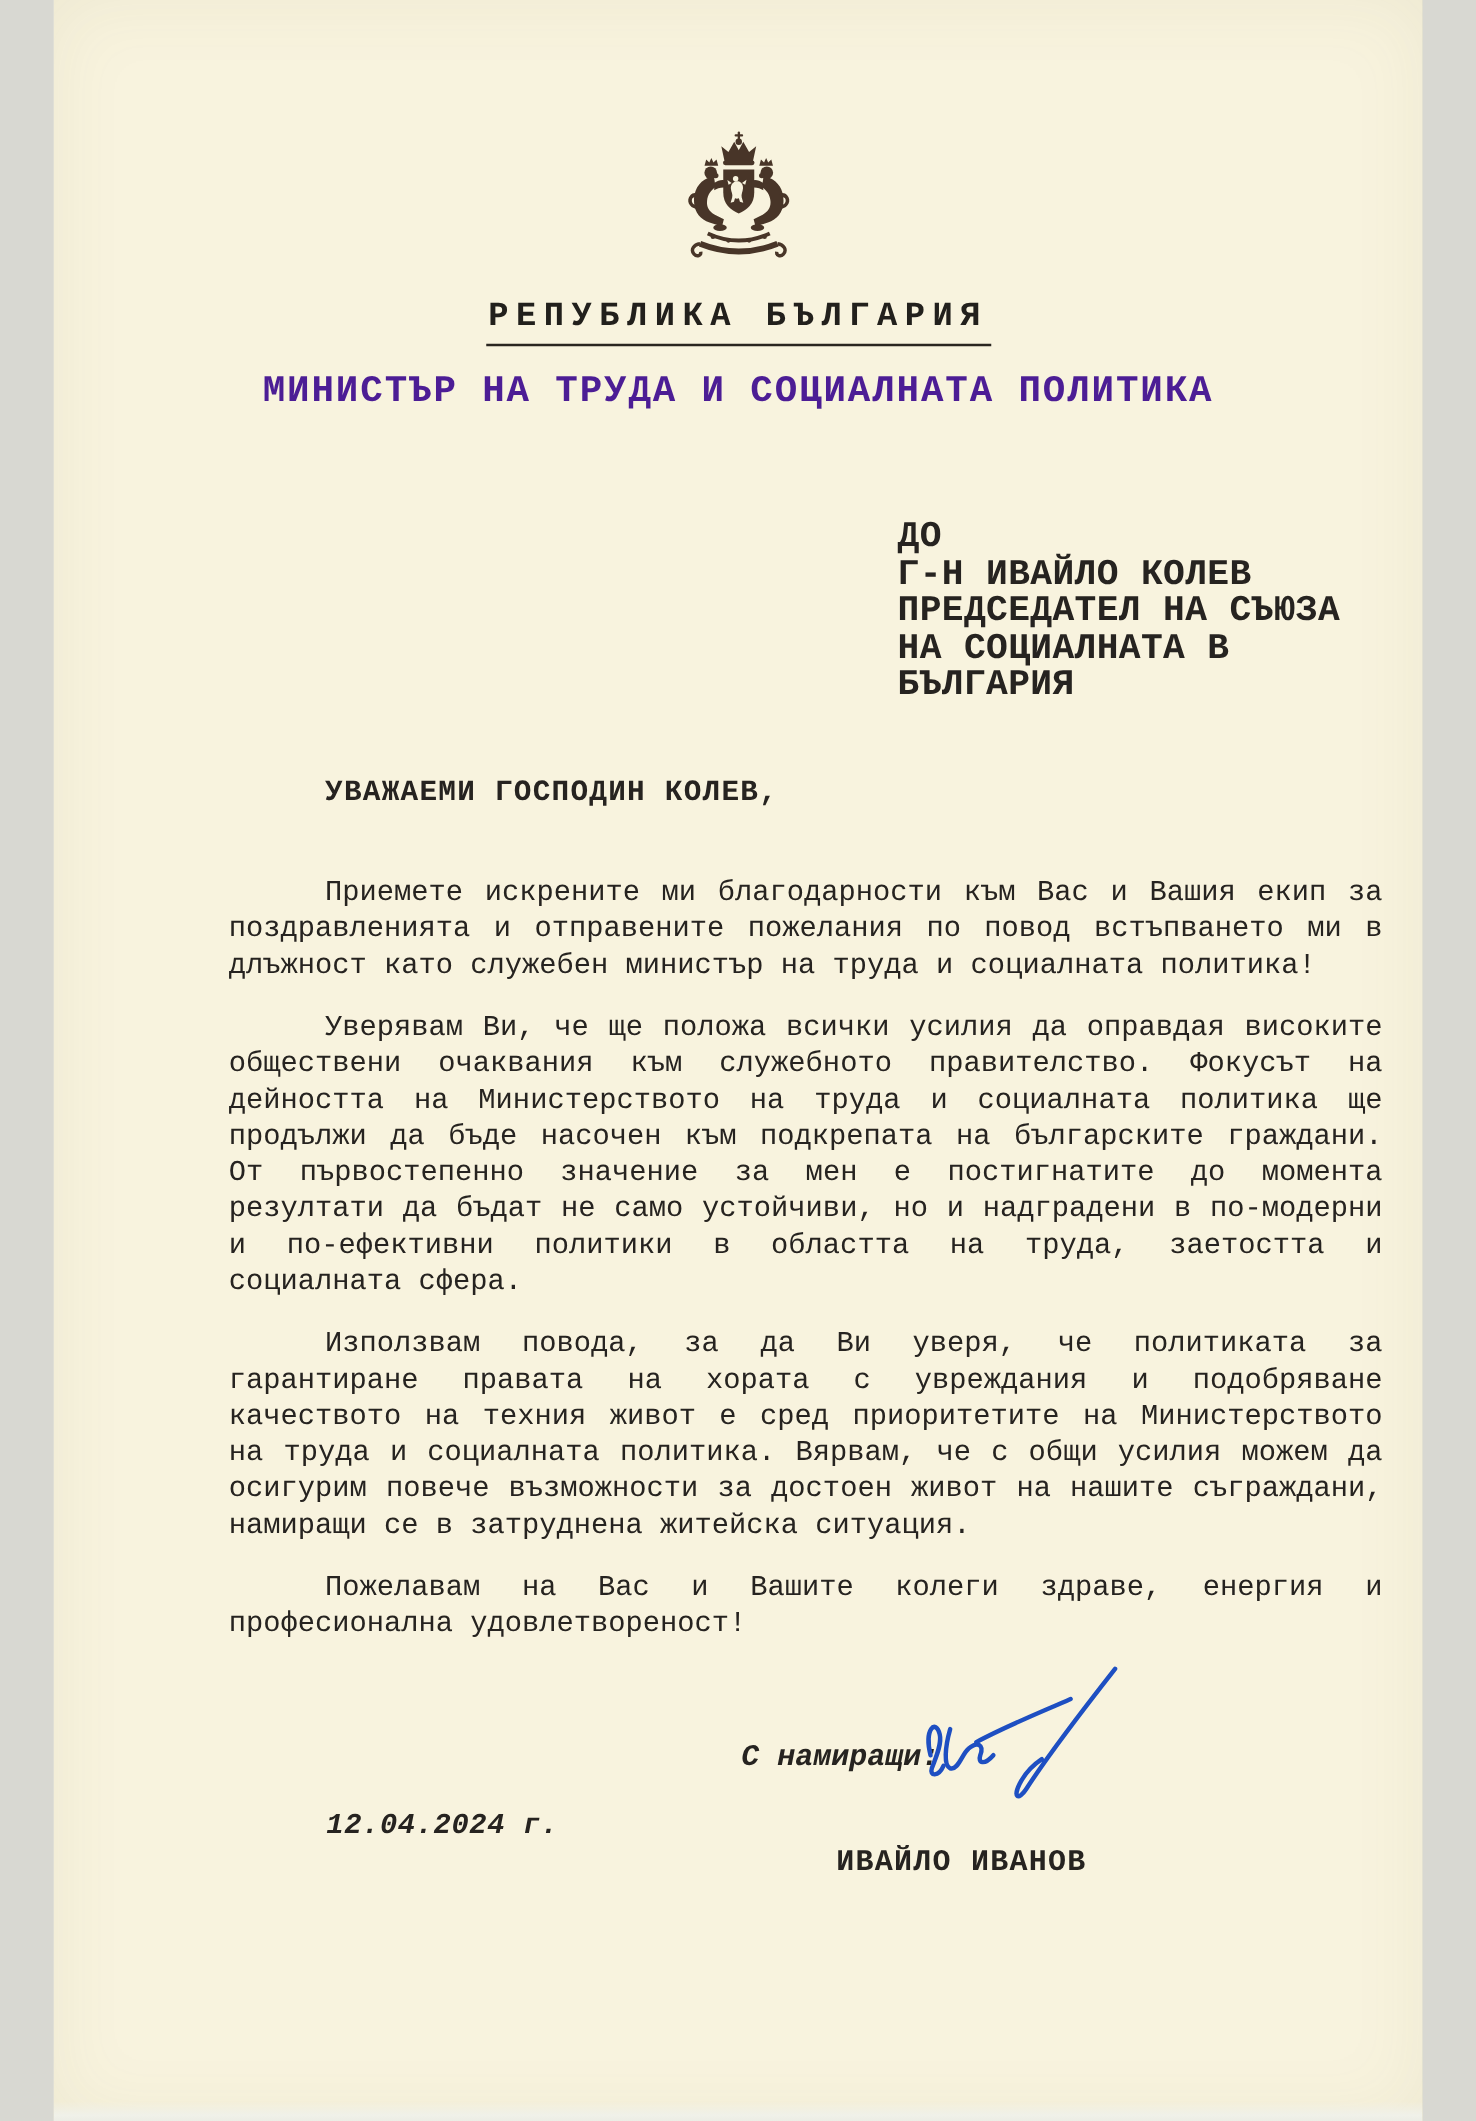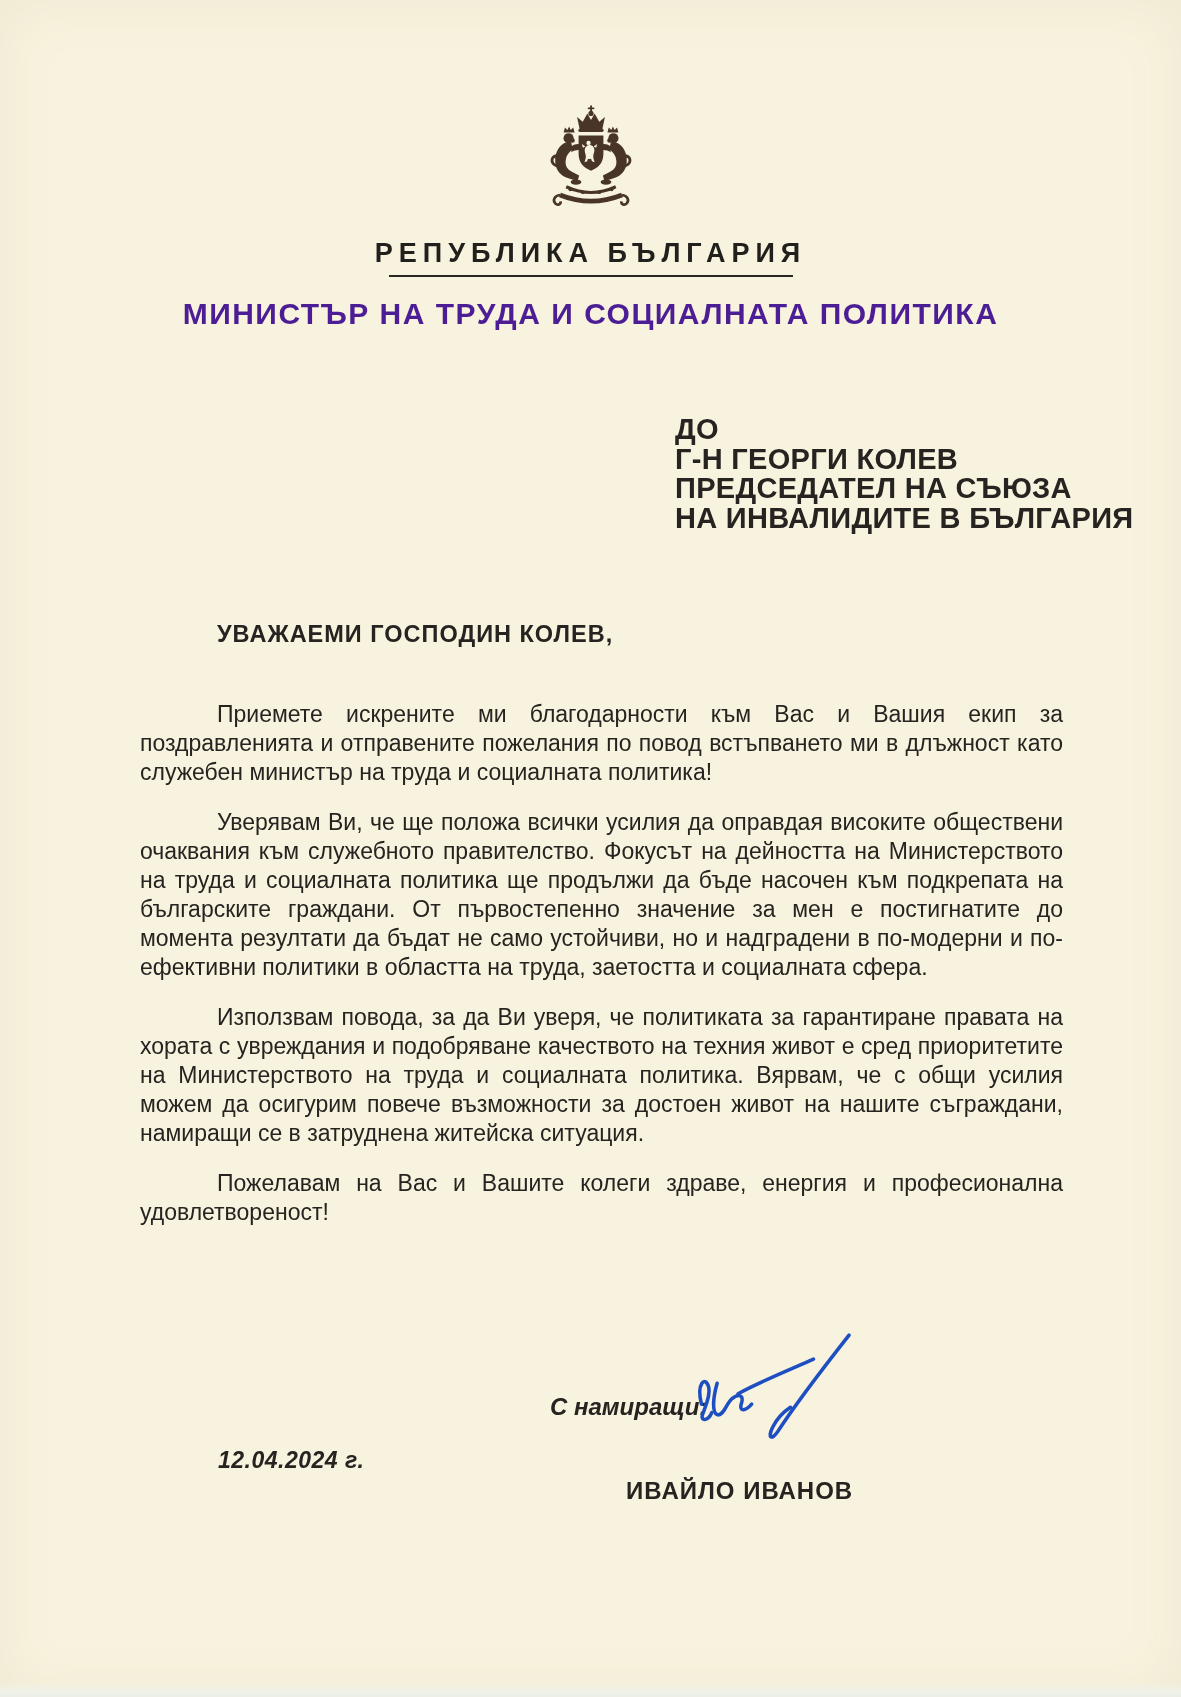--- a/index.html
+++ b/index.html
@@ -4,24 +4,24 @@
 <style>
   :root{
     --paper:#f8f3de;
     --ink:#262320;
     --emblem:#483528;
     --signature-blue:#1e4fc2;
   }
   html,body{margin:0;padding:0;background:#d8d8d2;}
   .page{
     position:relative;
-    width:1181px;height:1697px;
+    width:1095px;height:1697px;
     margin:0 auto;
     background:var(--paper);
-    font-family:Liberation Sans, sans-serif;
+    font-family:Liberation Mono, monospace;
     color:var(--ink);
     overflow:hidden;
     box-shadow:inset 0 0 60px rgba(120,110,70,0.08);
   }
   
   .page::after{
     content:"";position:absolute;left:0;right:0;bottom:0;height:16px;
     background:linear-gradient(to bottom, rgba(244,245,239,0) 0%, #f0f1e9 70%, #ecedE5 100%);
     pointer-events:none;
   }
@@ -157,23 +157,23 @@
         </g>
       </svg>
     </span>
     <div class="republic-title">РЕПУБЛИКА БЪЛГАРИЯ</div>
     <hr class="title-rule">
     <div class="ministry-title">МИНИСТЪР НА ТРУДА И СОЦИАЛНАТА ПОЛИТИКА</div>
   </div>
 
   <div class="recipient">
     <div>ДО</div>
-    <div>Г-Н ГЕОРГИ КОЛЕВ</div>
+    <div>Г-Н ИВАЙЛО КОЛЕВ</div>
     <div>ПРЕДСЕДАТЕЛ НА СЪЮЗА</div>
-    <div>НА ИНВАЛИДИТЕ В БЪЛГАРИЯ</div>
+    <div>НА СОЦИАЛНАТА В БЪЛГАРИЯ</div>
   </div>
 
   <div class="salutation">УВАЖАЕМИ ГОСПОДИН КОЛЕВ,</div>
 
   <div class="body-text">
     <p>Приемете искрените ми благодарности към Вас и Вашия екип за поздравленията и отправените пожелания по повод встъпването ми в длъжност като служебен министър на труда и социалната политика!</p>
     <p>Уверявам Ви, че ще положа всички усилия да оправдая високите обществени очаквания към служебното правителство. Фокусът на дейността на Министерството на труда и социалната политика ще продължи да бъде насочен към подкрепата на българските граждани. От първостепенно значение за мен е постигнатите до момента резултати да бъдат не само устойчиви, но и надградени в по-модерни и по-ефективни политики в областта на труда, заетостта и социалната сфера.</p>
     <p>Използвам повода, за да Ви уверя, че политиката за гарантиране правата на хората с увреждания и подобряване качеството на техния живот е сред приоритетите на Министерството на труда и социалната политика. Вярвам, че с общи усилия можем да осигурим повече възможности за достоен живот на нашите съграждани, намиращи се в затруднена житейска ситуация.</p>
     <p>Пожелавам на Вас и Вашите колеги здраве, енергия и професионална удовлетвореност!</p>
   </div>

